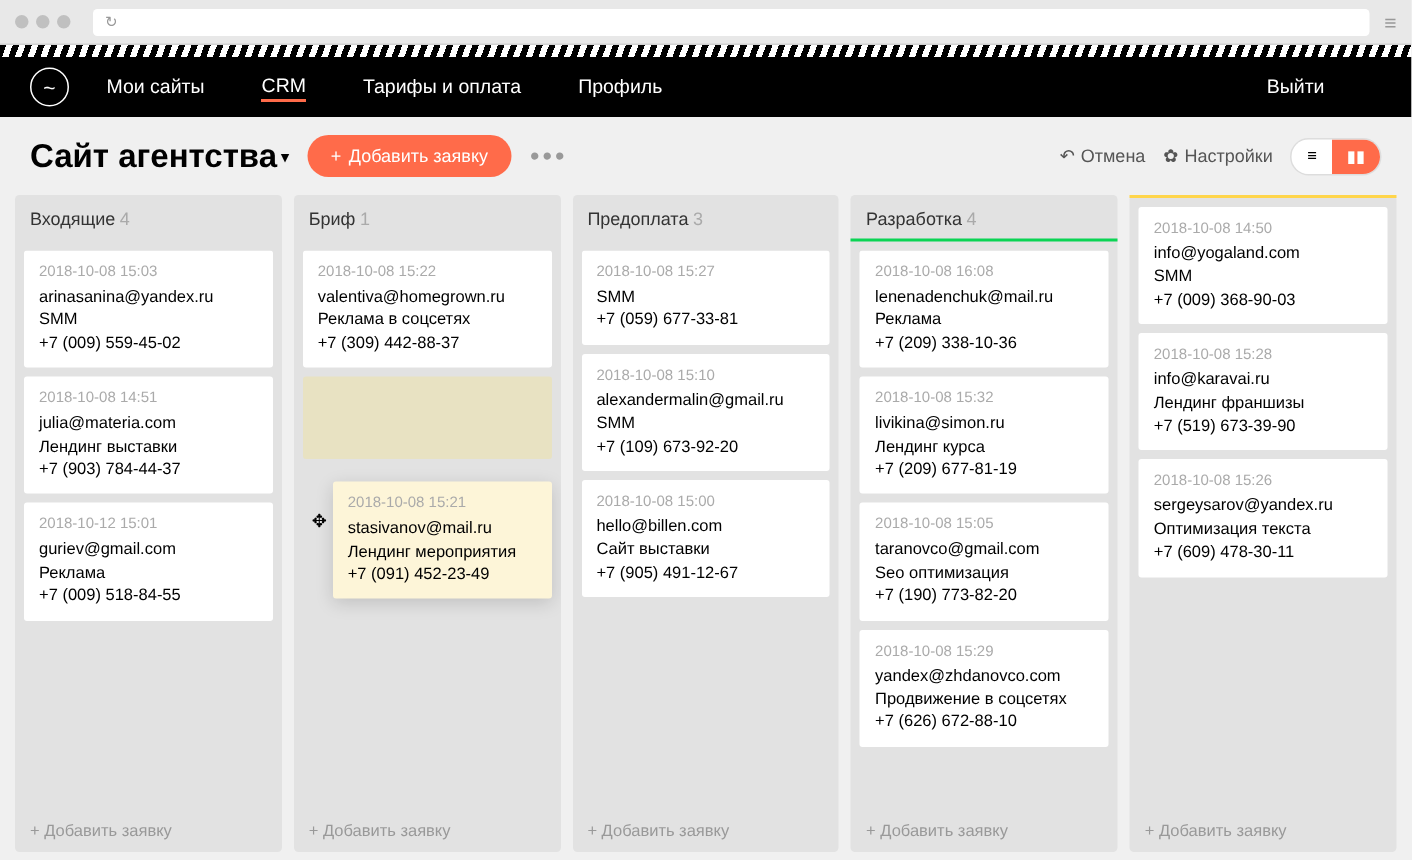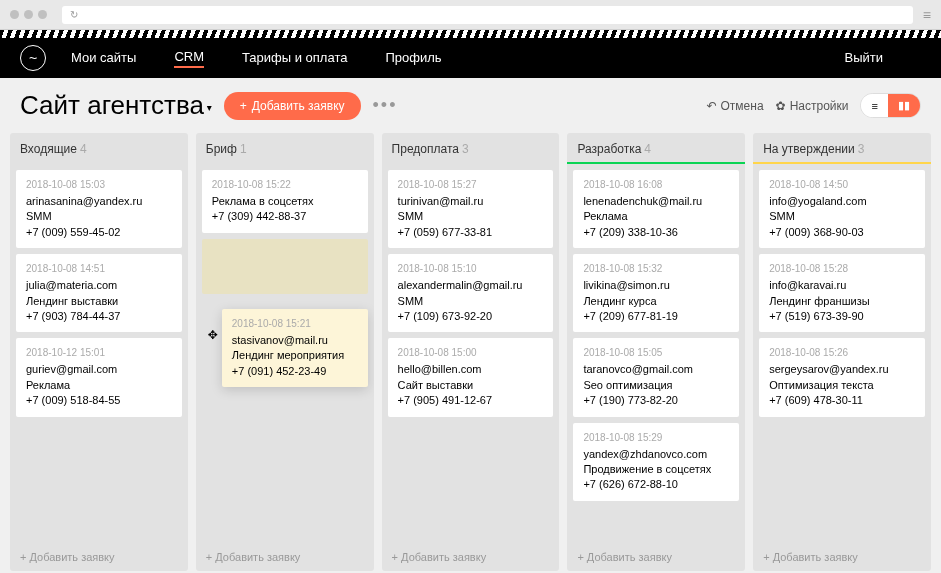--- a/index.html
+++ b/index.html
@@ -9,21 +9,21 @@
 .dot{width:9px;height:9px;border-radius:50%;background:#c0c0c0}
 .url-bar{flex:1;height:18px;background:#fff;border-radius:3px;display:flex;align-items:center;padding:0 8px;font-size:10px;color:#999}
 .menu-icon{margin-left:10px;color:#999;font-size:14px}
 .pattern{height:8px;background:repeating-linear-gradient(110deg,#000 0 4px,#fff 4px 8px)}
 .nav{background:#000;height:40px;display:flex;align-items:center;padding:0 20px;color:#fff;font-size:13px}
 .logo{width:26px;height:26px;border:1.5px solid #fff;border-radius:50%;display:flex;align-items:center;justify-content:center;margin-right:25px;font-size:14px}
 .nav-item{margin-right:38px;cursor:pointer;padding-bottom:2px}
 .nav-item.active{border-bottom:2px solid #ff6b4a}
 .nav-spacer{flex:1}
 .toolbar{display:flex;align-items:center;padding:12px 20px;gap:12px}
-.site-title{font-size:26px;font-weight:400}
+.site-title{font-size:22px;font-weight:700}
 .site-title::after{content:" ▾";font-size:10px;vertical-align:middle}
 .add-btn{background:#ff6b4a;color:#fff;border:none;border-radius:18px;padding:7px 16px;font-size:12px;cursor:pointer;display:flex;align-items:center;gap:5px}
 .more-dots{color:#999;font-size:18px;letter-spacing:2px;cursor:pointer}
 .toolbar-spacer{flex:1}
 .cancel{font-size:12px;color:#555;cursor:pointer;display:flex;align-items:center;gap:4px}
 .settings{font-size:12px;color:#555;cursor:pointer;display:flex;align-items:center;gap:4px}
 .view-toggle{display:flex;border:1px solid #ddd;border-radius:14px;overflow:hidden}
 .view-btn{padding:5px 10px;background:#fff;cursor:pointer;display:flex;align-items:center;font-size:11px}
 .view-btn.active{background:#ff6b4a;color:#fff}
 .board{display:flex;padding:0 10px;gap:8px;height:calc(100% - 135px)}
@@ -115,41 +115,41 @@
         </div>
       </div>
       <div class="col-footer">+ Добавить заявку</div>
     </div>
     <div class="column">
       <div class="col-header"><span>Бриф</span><span class="col-count">1</span></div>
       <div class="col-bar"></div>
       <div class="col-body">
         <div class="card">
           <div class="date">2018-10-08 15:22</div>
+          <div class="email">valentiva@homegrown.ru</div>
           <div class="tag">Реклама в соцсетях</div>
           <div class="phone">+7 (309) 442-88-37</div>
         </div>
         <div class="placeholder"></div>
         <div class="card dragging">
           <div class="move-cursor">✥</div>
           <div class="date">2018-10-08 15:21</div>
           <div class="email">stasivanov@mail.ru</div>
           <div class="tag">Лендинг мероприятия</div>
           <div class="phone">+7 (091) 452-23-49</div>
         </div>
       </div>
       <div class="col-footer">+ Добавить заявку</div>
     </div>
     <div class="column">
       <div class="col-header"><span>Предоплата</span><span class="col-count">3</span></div>
       <div class="col-bar"></div>
       <div class="col-body">
         <div class="card">
           <div class="date">2018-10-08 15:27</div>
-          <div class="email">turinivan@mail.ru</div>
           <div class="tag">SMM</div>
           <div class="phone">+7 (059) 677-33-81</div>
         </div>
         <div class="card">
           <div class="date">2018-10-08 15:10</div>
           <div class="email">alexandermalin@gmail.ru</div>
           <div class="tag">SMM</div>
           <div class="phone">+7 (109) 673-92-20</div>
         </div>
         <div class="card">
@@ -186,21 +186,20 @@
         <div class="card">
           <div class="date">2018-10-08 15:29</div>
           <div class="email">yandex@zhdanovco.com</div>
           <div class="tag">Продвижение в соцсетях</div>
           <div class="phone">+7 (626) 672-88-10</div>
         </div>
       </div>
       <div class="col-footer">+ Добавить заявку</div>
     </div>
     <div class="column col-yellow">
-      <div class="col-header"><span>На утверждении</span><span class="col-count">3</span></div>
       <div class="col-bar"></div>
       <div class="col-body">
         <div class="card">
           <div class="date">2018-10-08 14:50</div>
           <div class="email">info@yogaland.com</div>
           <div class="tag">SMM</div>
           <div class="phone">+7 (009) 368-90-03</div>
         </div>
         <div class="card">
           <div class="date">2018-10-08 15:28</div>

